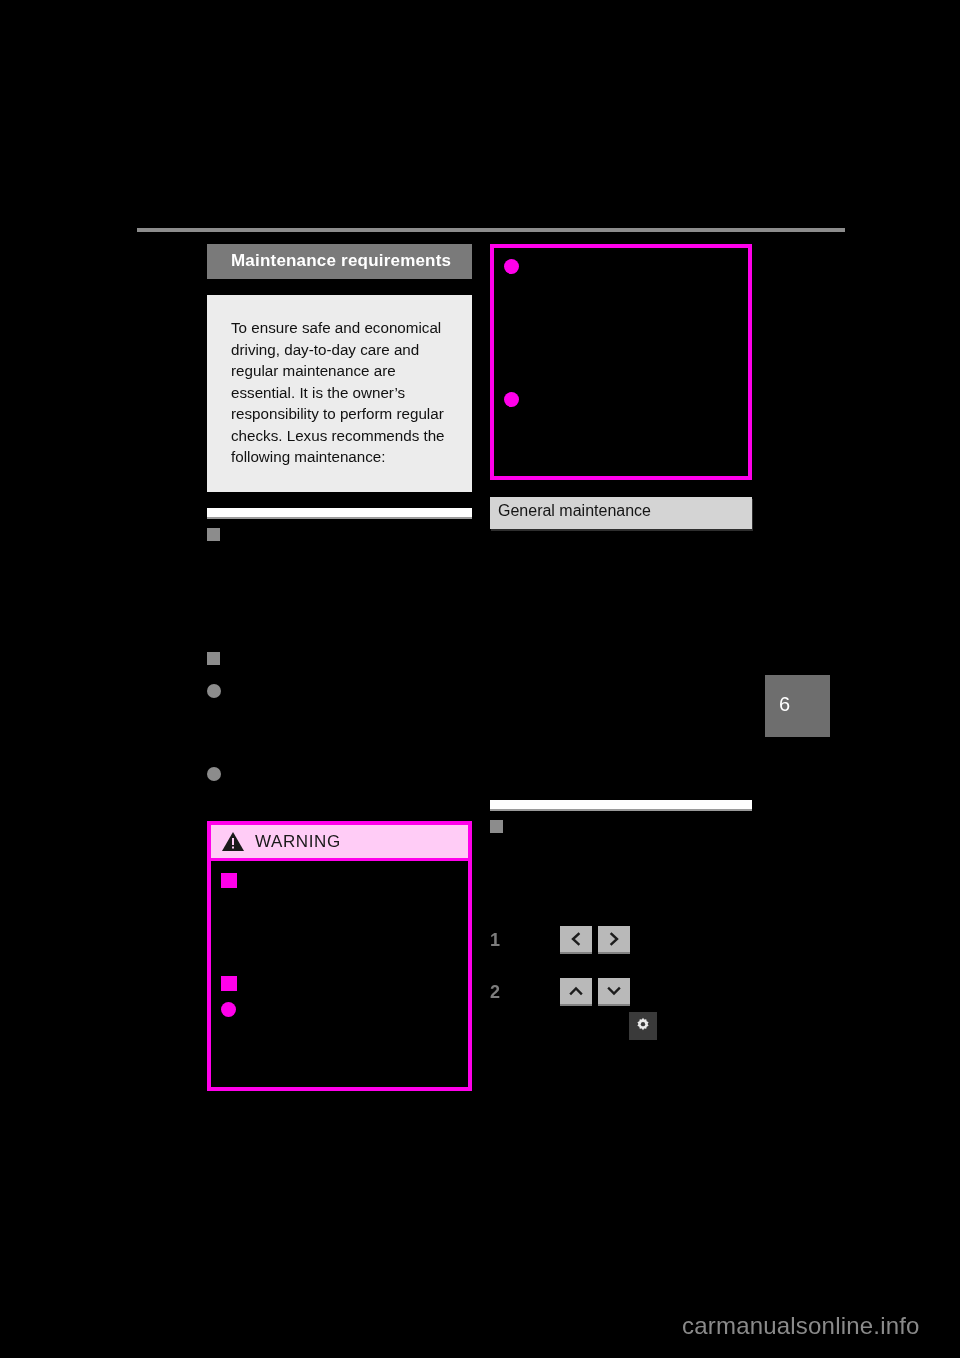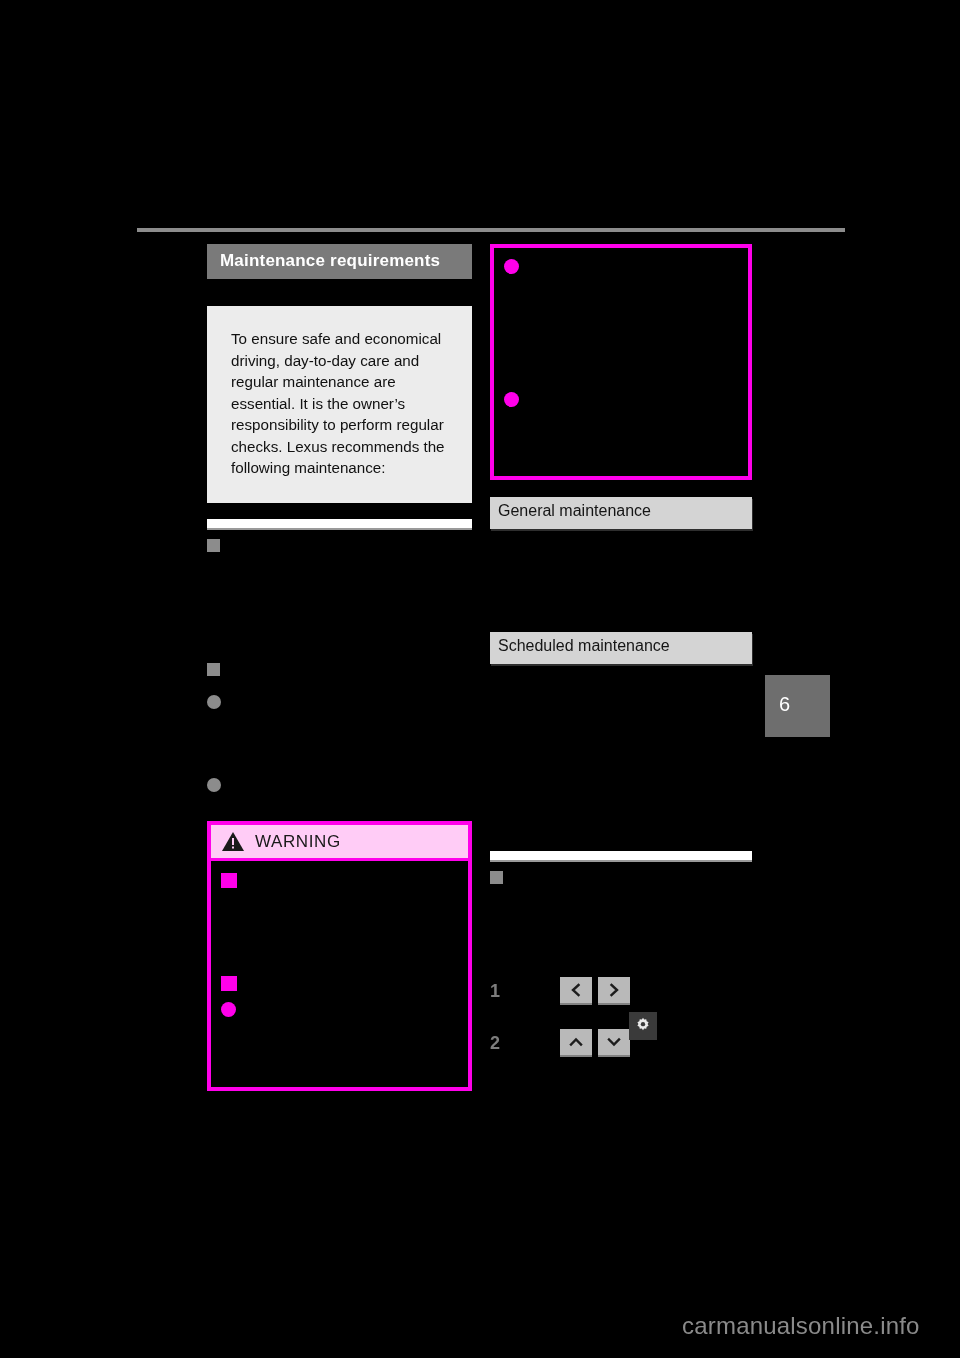--- a/index.html
+++ b/index.html
@@ -50,22 +50,22 @@
   .col-right {
     position: absolute;
     left: 490px;
     top: 244px;
     width: 262px;
   }
 
   
   .section-title-bar {
     background: #7a7a7a;
-    padding: 7px 10px 8px 13px;
-    margin-bottom: 27px;
+    padding: 7px 10px 8px 24px;
+    margin-bottom: 16px;
   }
   .section-title-bar span {
     color: #ffffff;
     font-size: 17px;
     font-weight: bold;
     letter-spacing: .2px;
   }
 
   
   .intro-panel {
@@ -361,24 +361,20 @@
         <span class="hidden-text"></span>
       </div>
     </div>
 
     <div class="gray-header">
       <div class="accent"></div>
       <span>General maintenance</span>
     </div>
     <p class="hidden-text" style="height:74px"></p>
 
-    <div class="gray-header">
-      <div class="accent"></div>
-      <span>Scheduled maintenance</span>
-    </div>
     <p class="hidden-text" style="height:165px"></p>
 
     <div class="subhead-rule"></div>
     <div class="subhead-rule-line"></div>
     <div class="subhead">
       <span class="sq-marker"></span>
       <span class="subhead-text">Resetting the maintenance reminder</span>
     </div>
     <p class="hidden-text" style="height:70px"></p>
 

